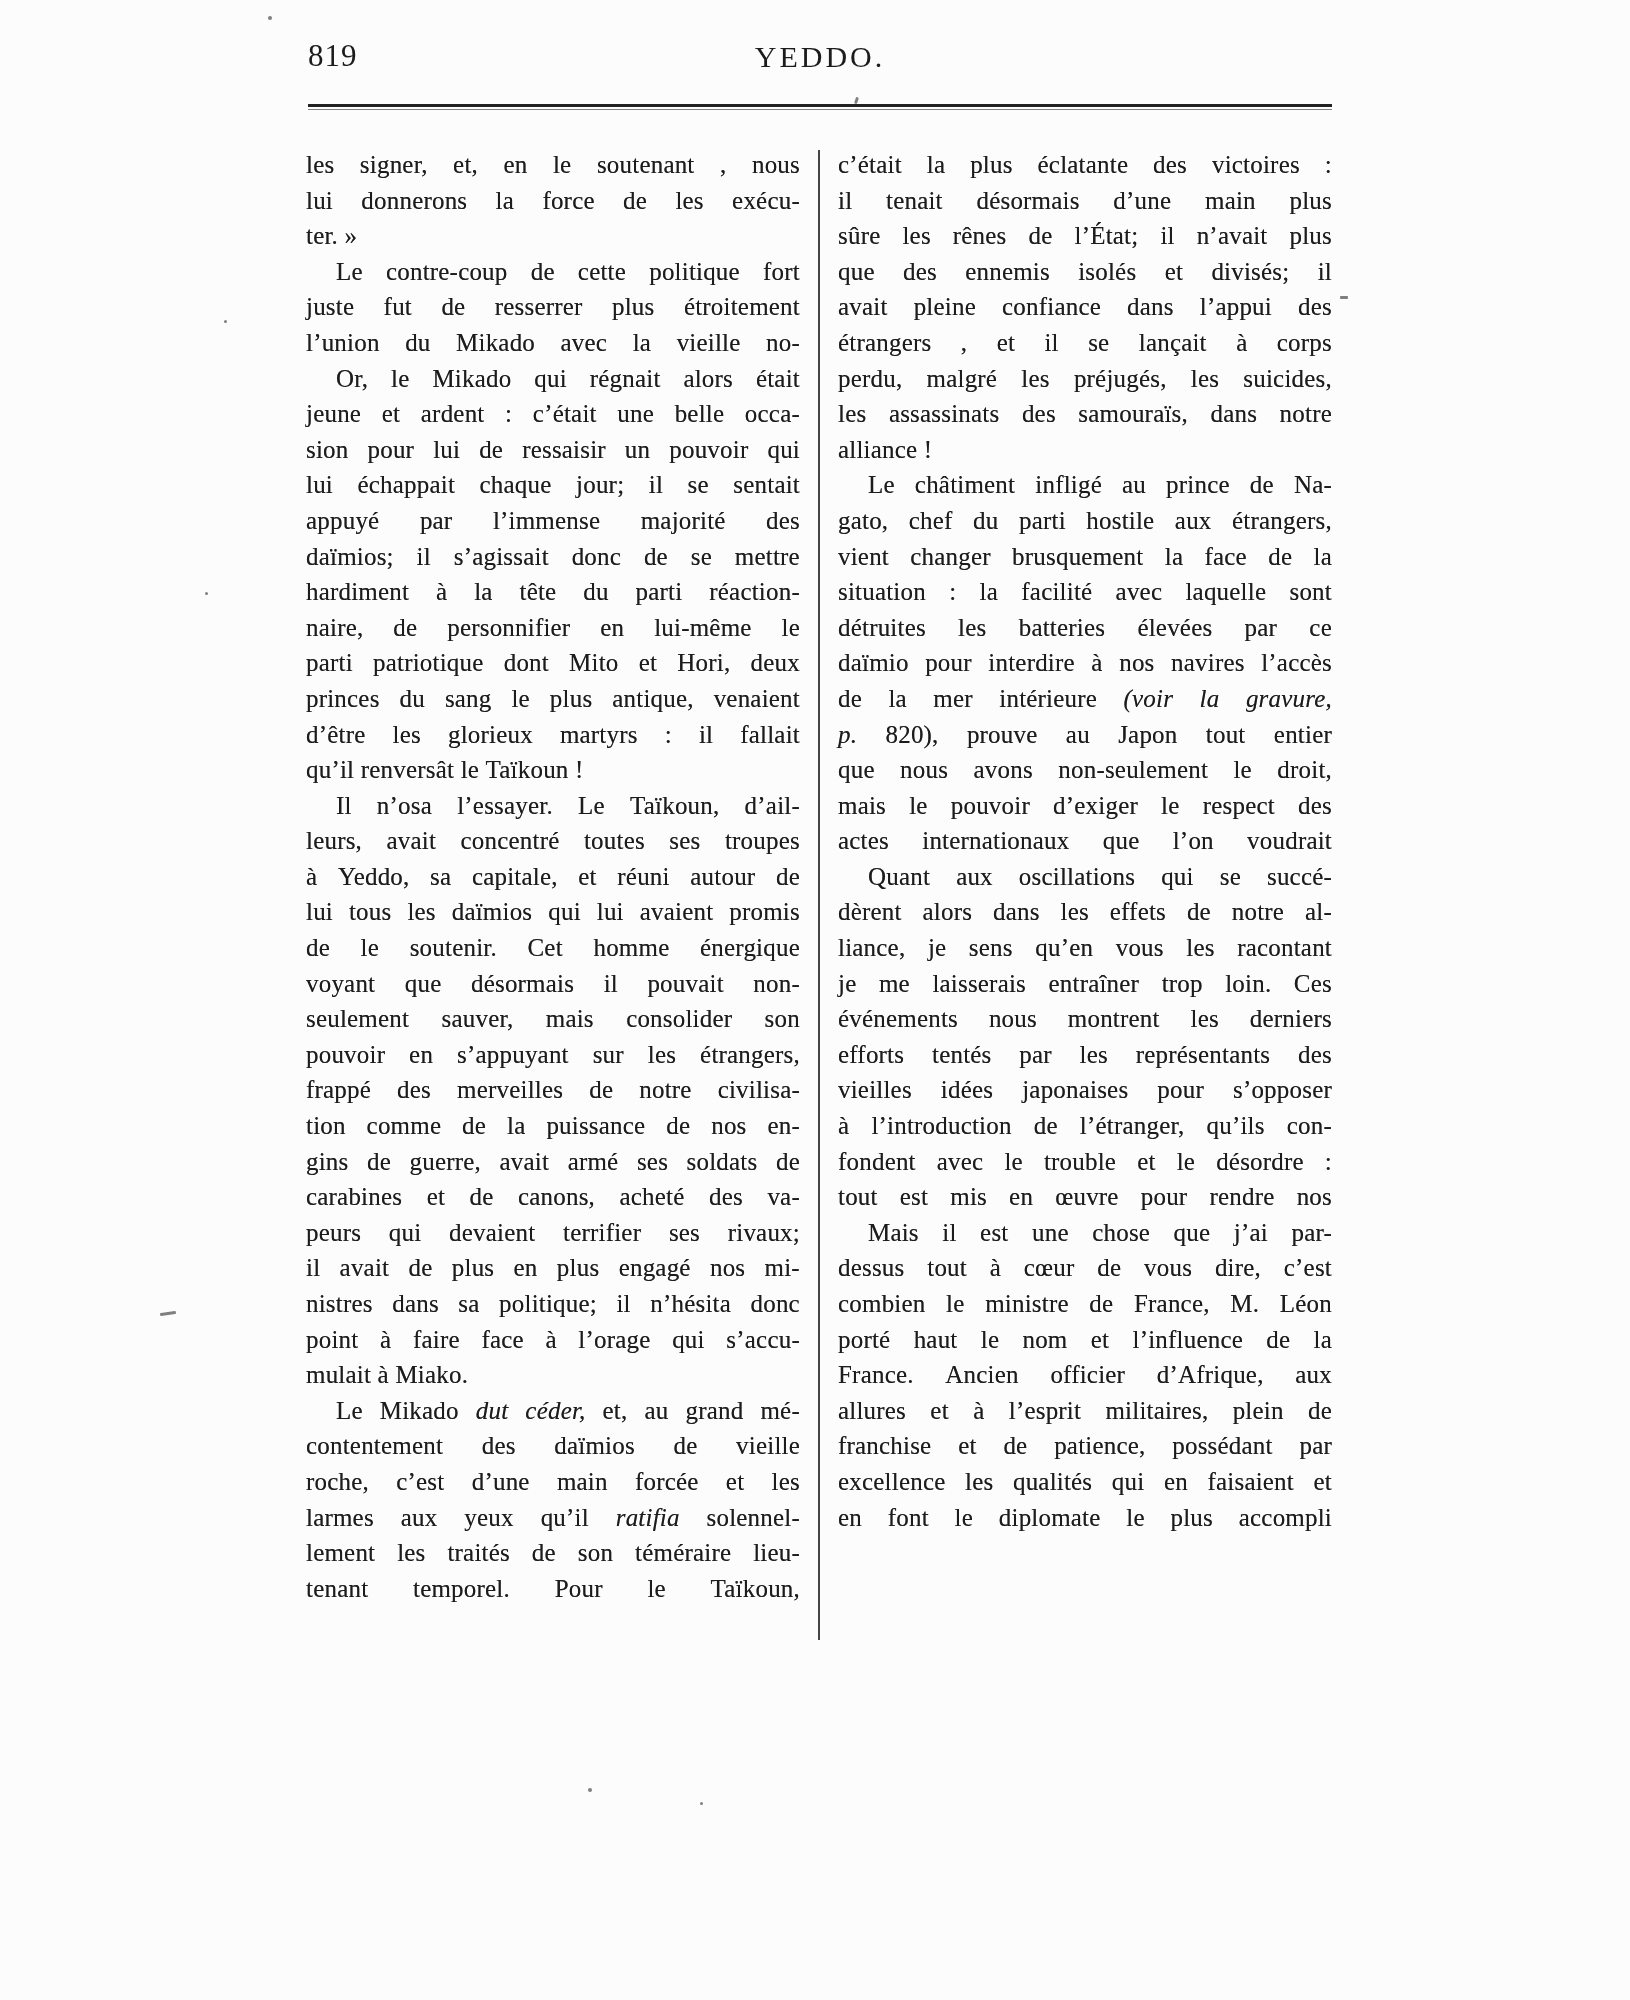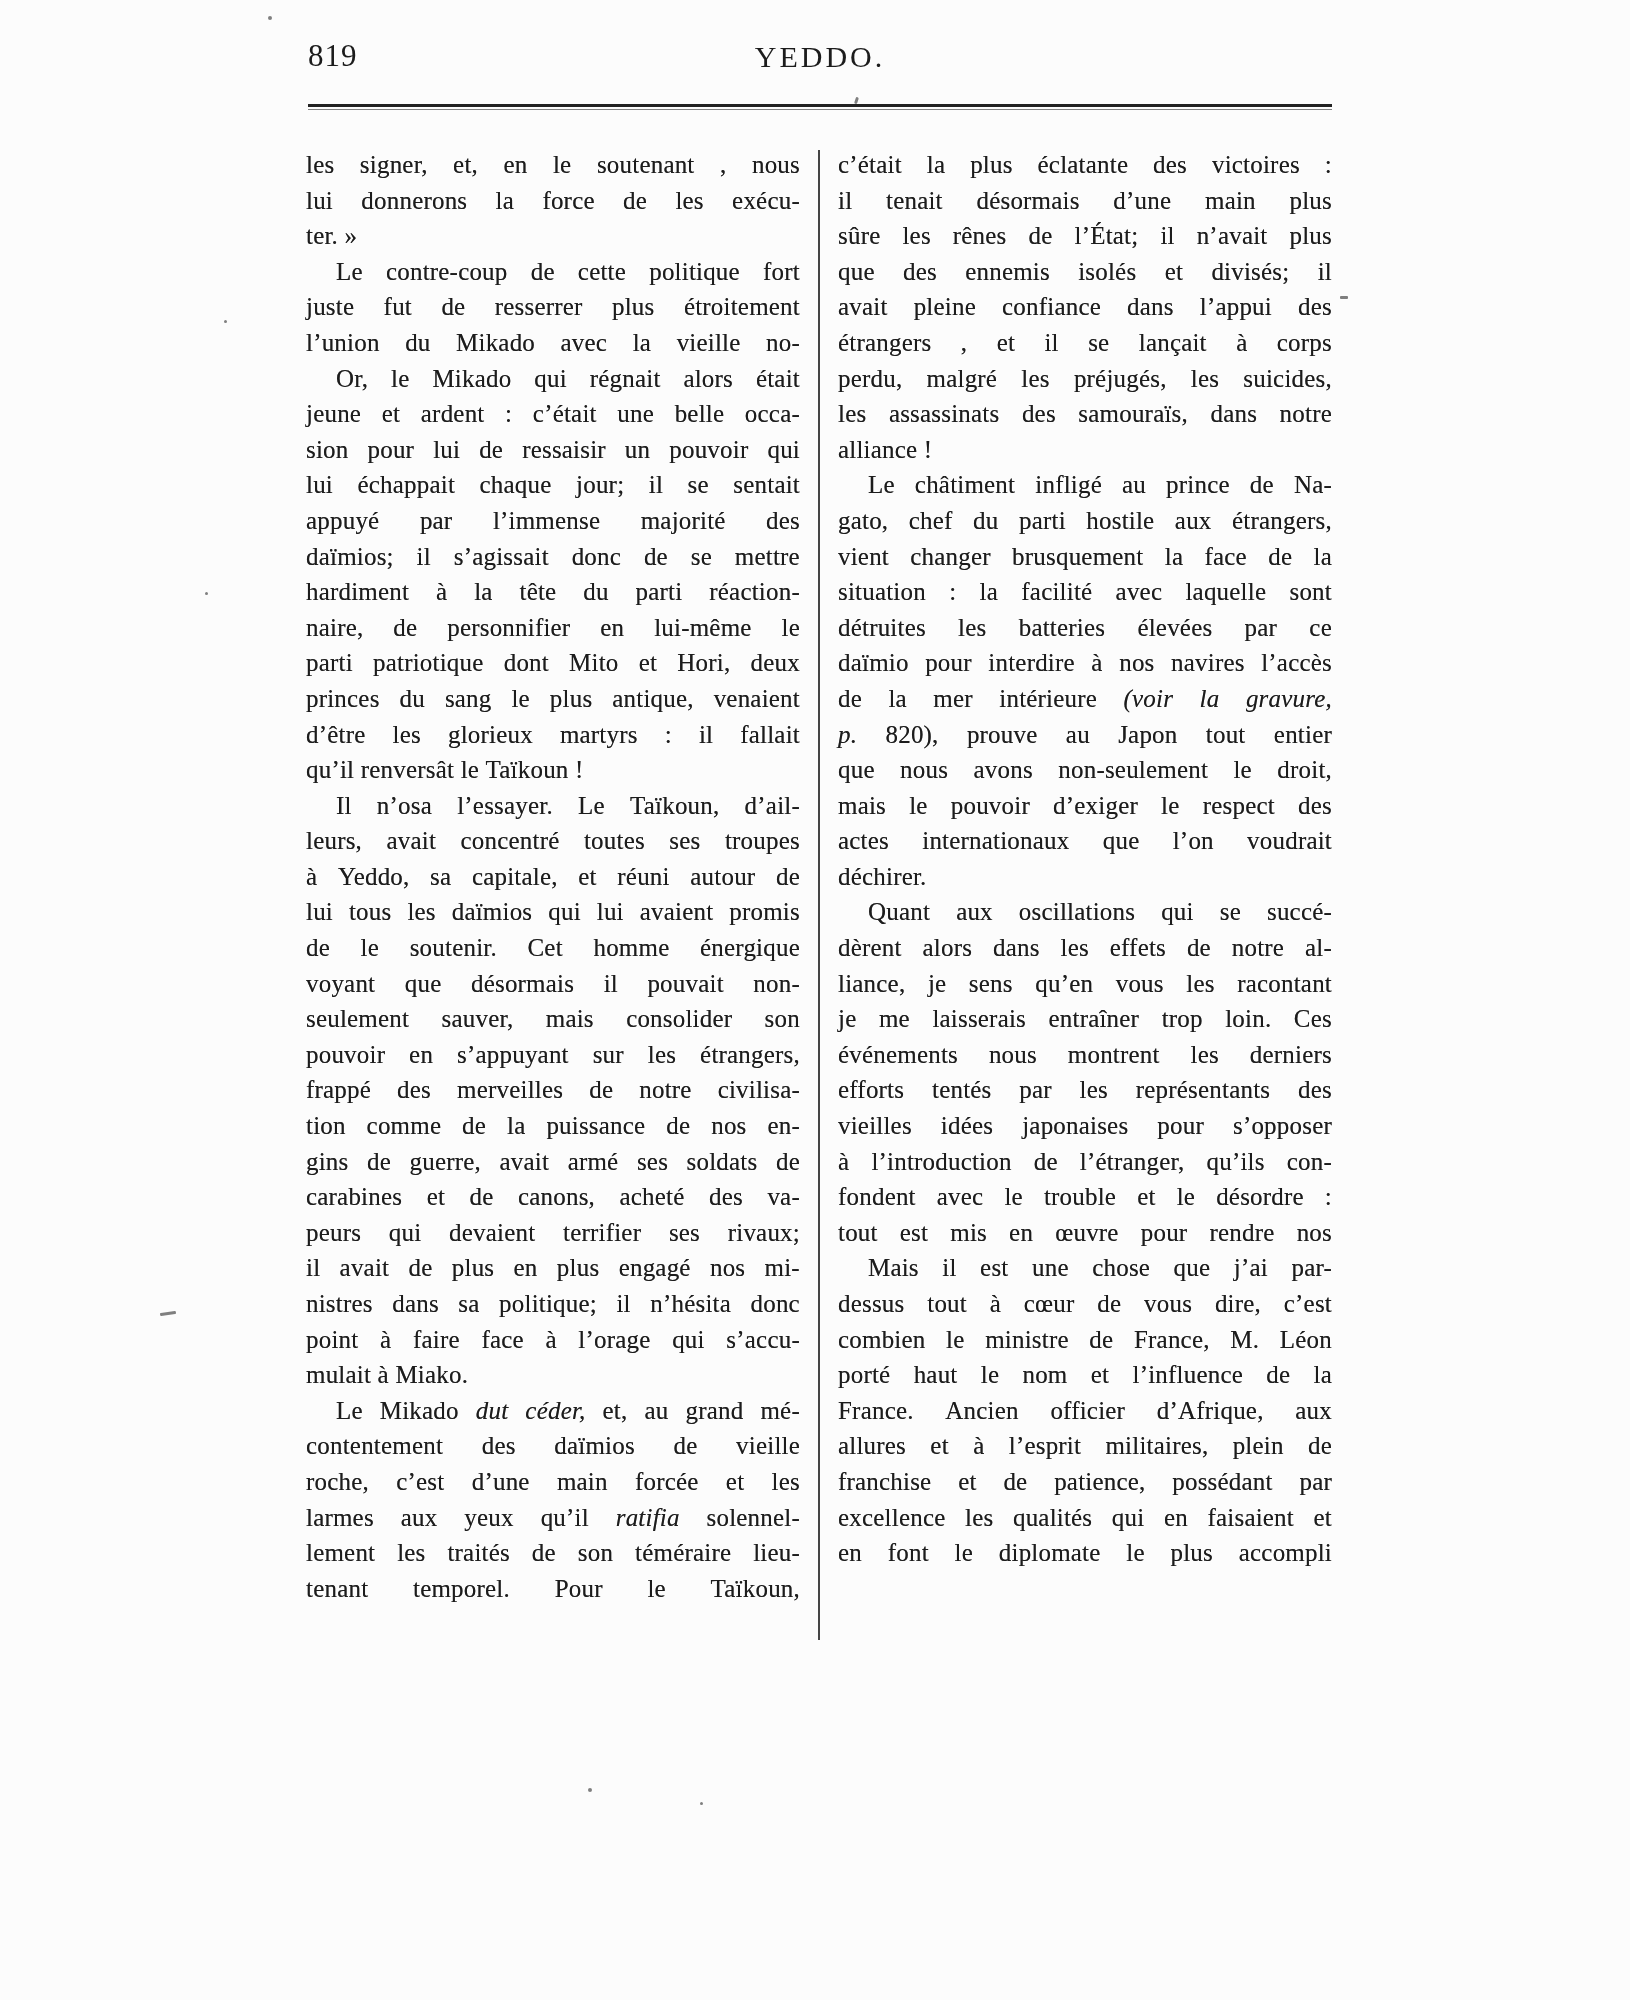--- a/index.html
+++ b/index.html
@@ -579,23 +579,20 @@
         <span>respect</span>
         <span>des</span>
       </div>
       <div class="line">
         <span>actes</span>
         <span>internationaux</span>
         <span>que</span>
         <span>l’on</span>
         <span>voudrait</span>
       </div>
-      <div class="line end">
-        <span>déchirer.</span>
-      </div>
       <div class="line indent">
         <span>Quant</span>
         <span>aux</span>
         <span>oscillations</span>
         <span>qui</span>
         <span>se</span>
         <span>succé-</span>
       </div>
       <div class="line">
         <span>dèrent</span>

